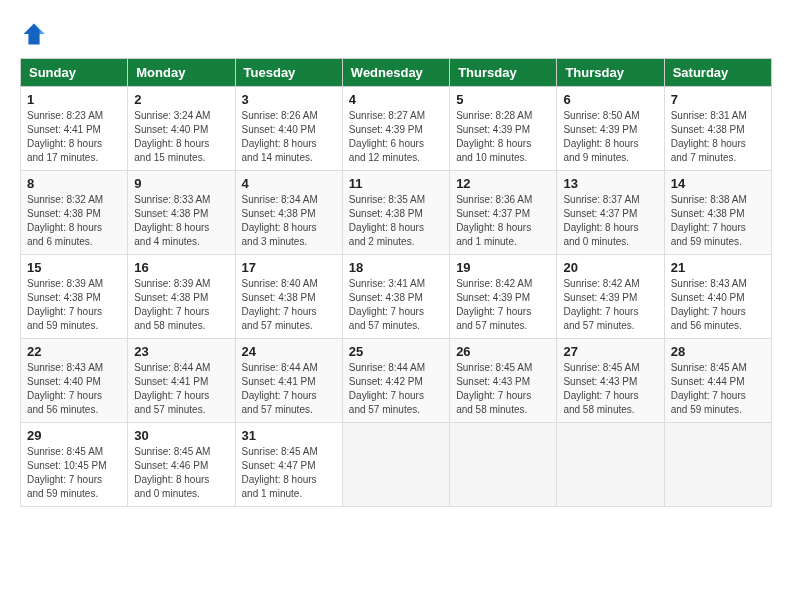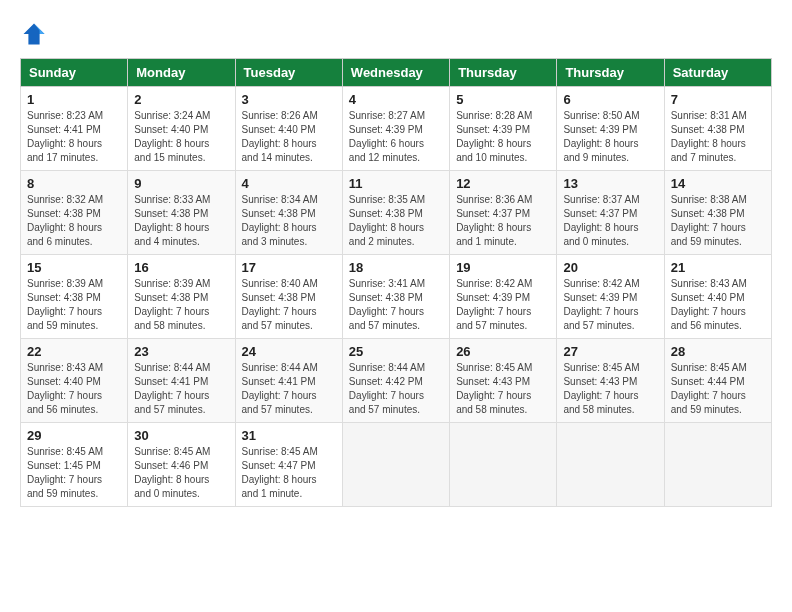--- a/index.html
+++ b/index.html
@@ -348,21 +348,21 @@
           <span>Sunset: 4:44 PM</span><br>
           <span>Daylight: 7 hours and 59 minutes.</span>
         </div>
       </td>
       </tr>
       <tr>
         <td>
         <span class="day-num">29</span>
         <div class="day-info">
           <span>Sunrise: 8:45 AM</span><br>
-          <span>Sunset: 1:45 PM</span><br>
+          <span>Sunset: 10:45 PM</span><br>
           <span>Daylight: 7 hours and 59 minutes.</span>
         </div>
       </td>
         <td>
         <span class="day-num">30</span>
         <div class="day-info">
           <span>Sunrise: 8:45 AM</span><br>
           <span>Sunset: 4:46 PM</span><br>
           <span>Daylight: 8 hours and 0 minutes.</span>
         </div>

